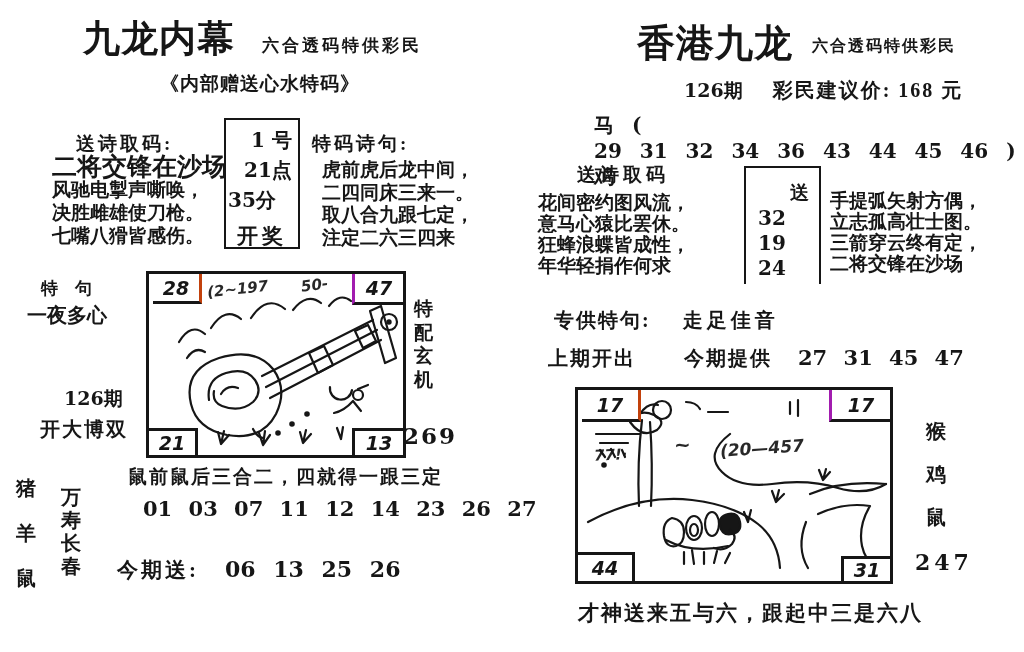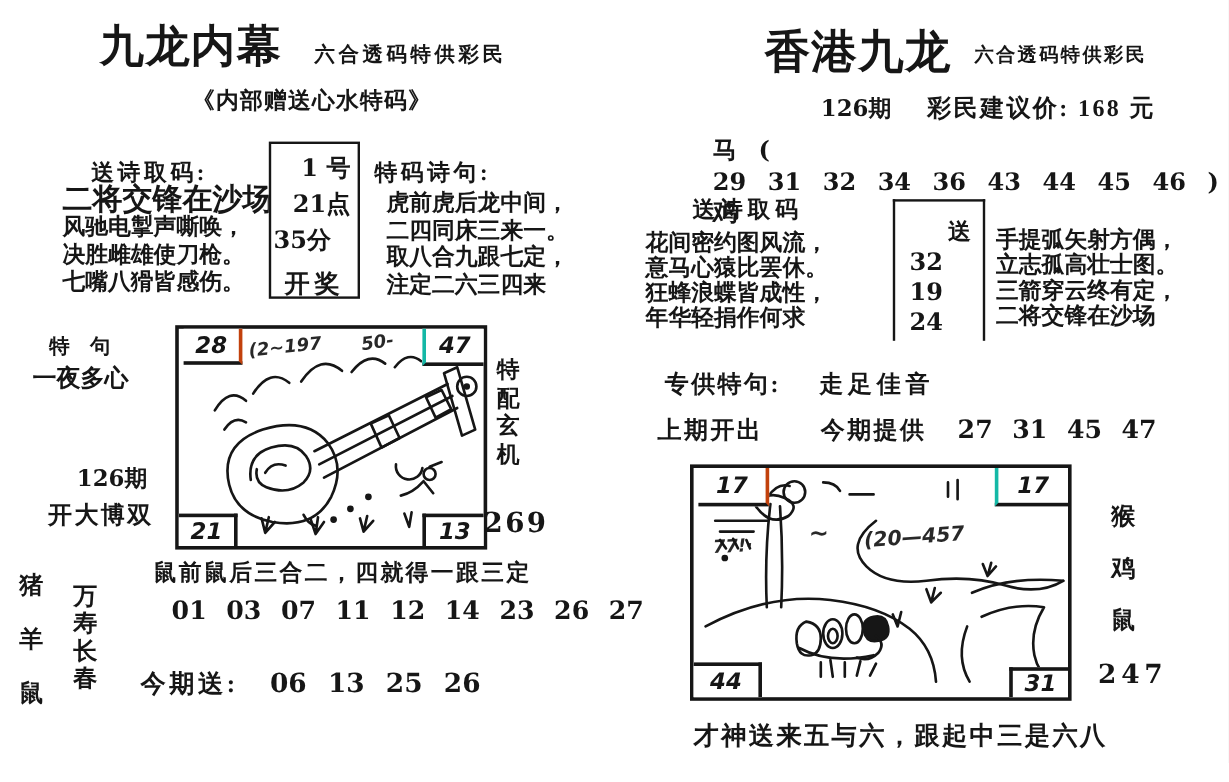--- a/index.html
+++ b/index.html
@@ -11,21 +11,21 @@
   }
   .abs{position:absolute;}
   .cn{font-weight:bold; white-space:nowrap;}
   .num{font-family:"DejaVu Serif","Liberation Serif",serif; font-weight:bold; white-space:nowrap;}
   .hand{font-family:"DejaVu Sans","Liberation Sans",sans-serif; font-style:italic; font-weight:bold; white-space:nowrap;}
   .vcol{display:flex; flex-direction:column; align-items:center;}
   .sketchbox{position:absolute; border:3px solid #161616; background:#fff;}
   .corner{position:absolute; display:flex; align-items:center; justify-content:center; background:#fff; z-index:3;}
   .corner span{font-size:19px;}
   .corner.tl{left:4px; top:0; border-right:3px solid #c2410c; border-bottom:3px solid #161616;}
-  .corner.tr{right:0; top:0; border-left:3px solid #14b8a6; border-bottom:3px solid #161616;}
+  .corner.tr{right:0; top:0; border-left:3px solid #a21caf; border-bottom:3px solid #161616;}
   .corner.bl{left:0; bottom:0; border-right:3px solid #161616; border-top:3px solid #161616;}
   .corner.br{right:0; bottom:0; border-left:3px solid #161616; border-top:3px solid #161616;}
   .sketchbox svg{position:absolute; left:0; top:0; z-index:1;}
   .scribble{position:absolute; z-index:2; opacity:.92;}
   .timebox{position:absolute; border:2px solid #161616; background:#fff;}
   .sendbox{position:absolute; border:2px solid #161616; border-bottom:none; background:#fff;}
 </style>
 </head>
 <body>
 

